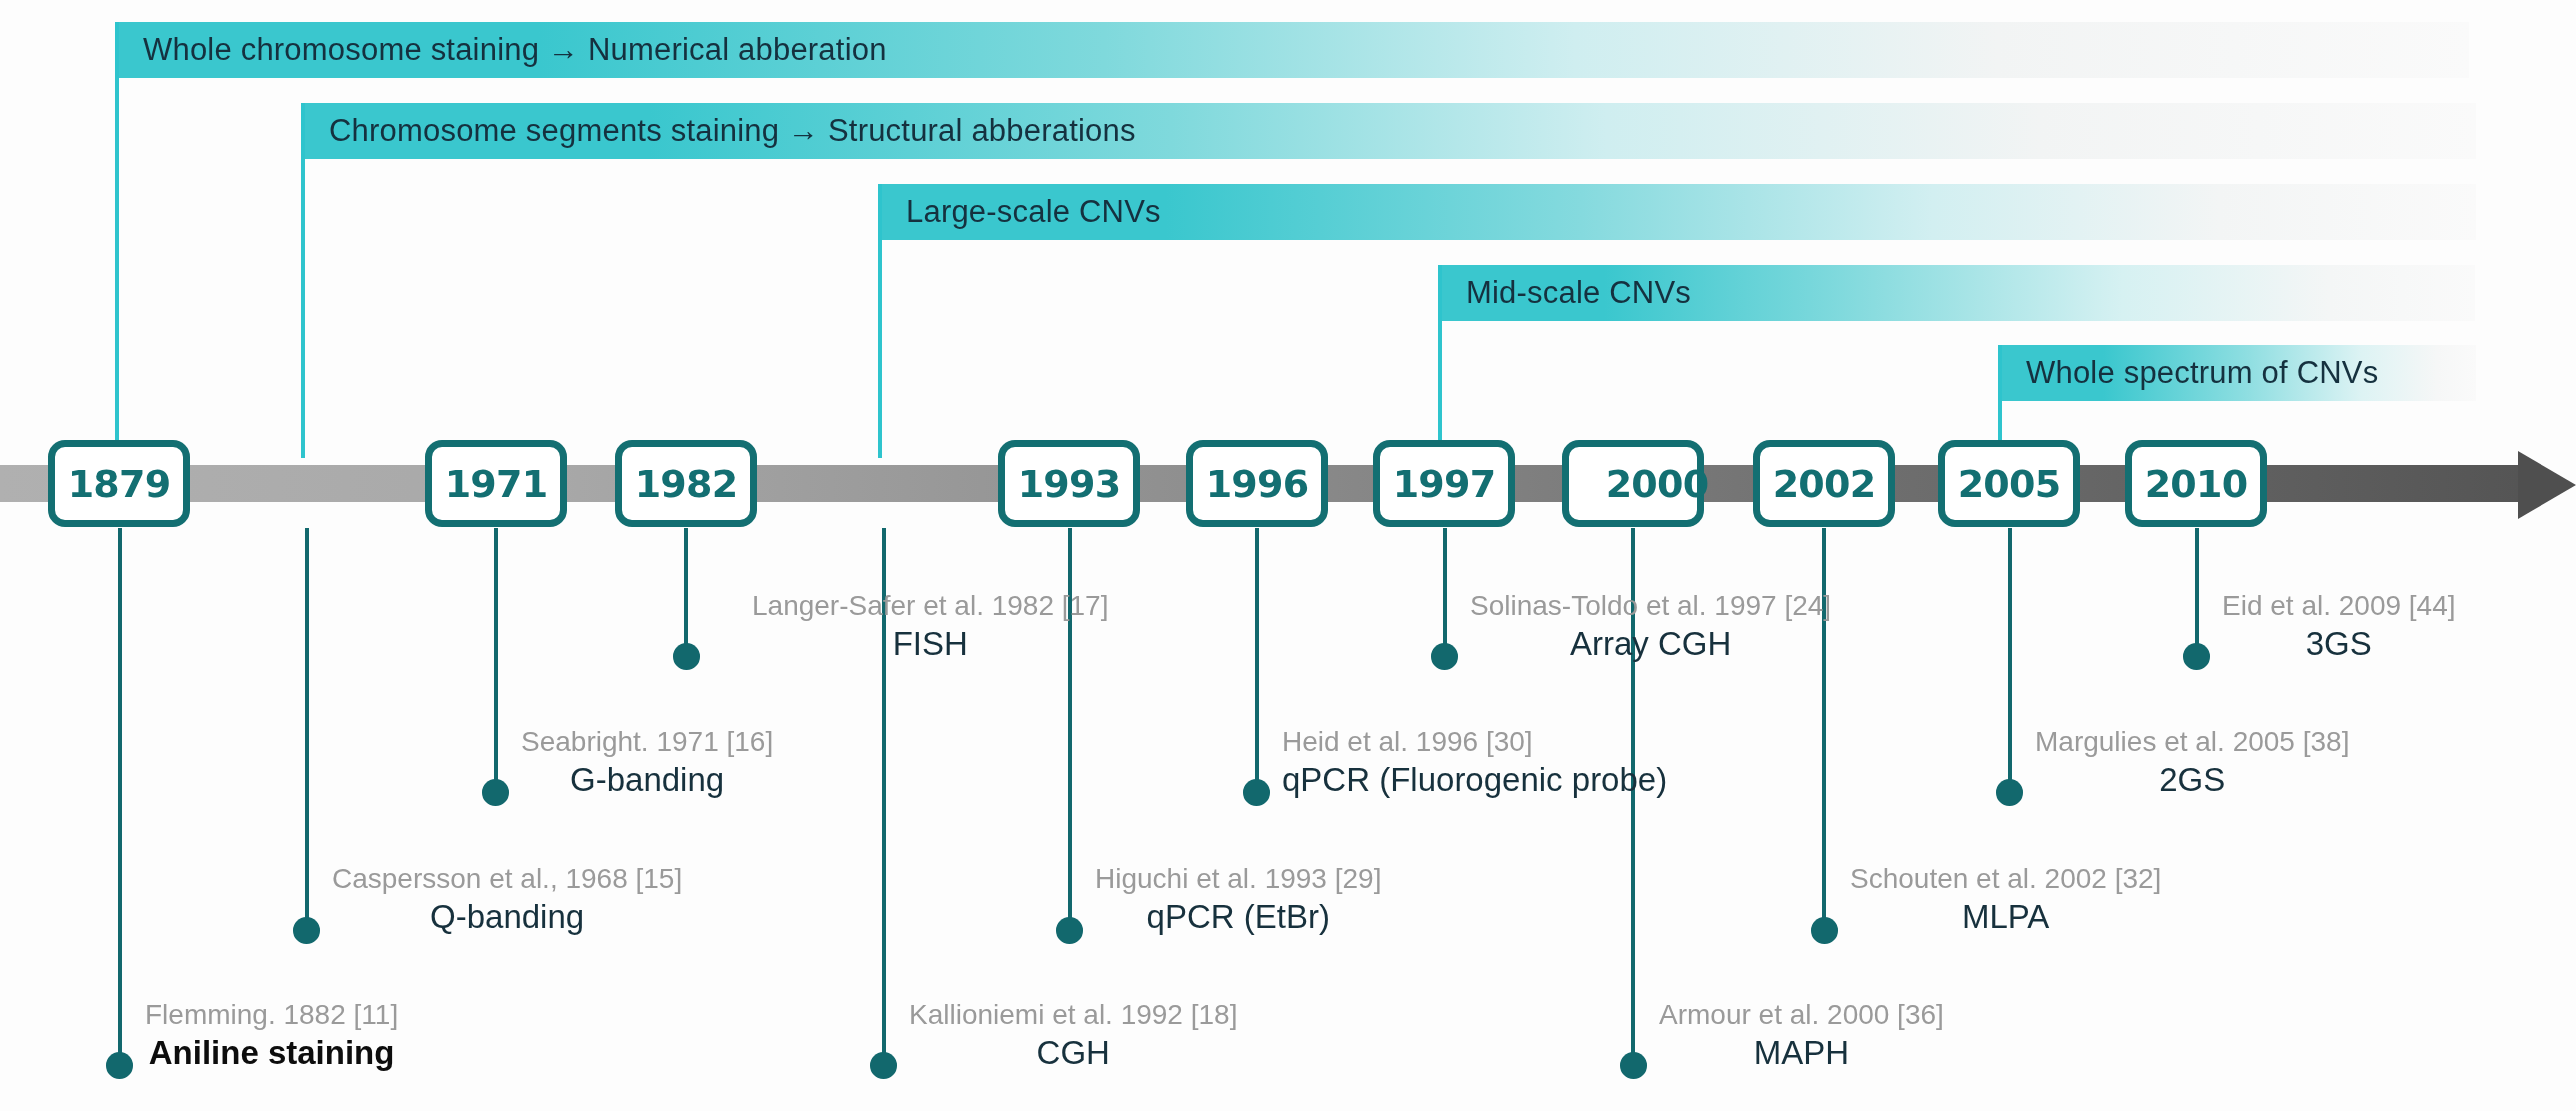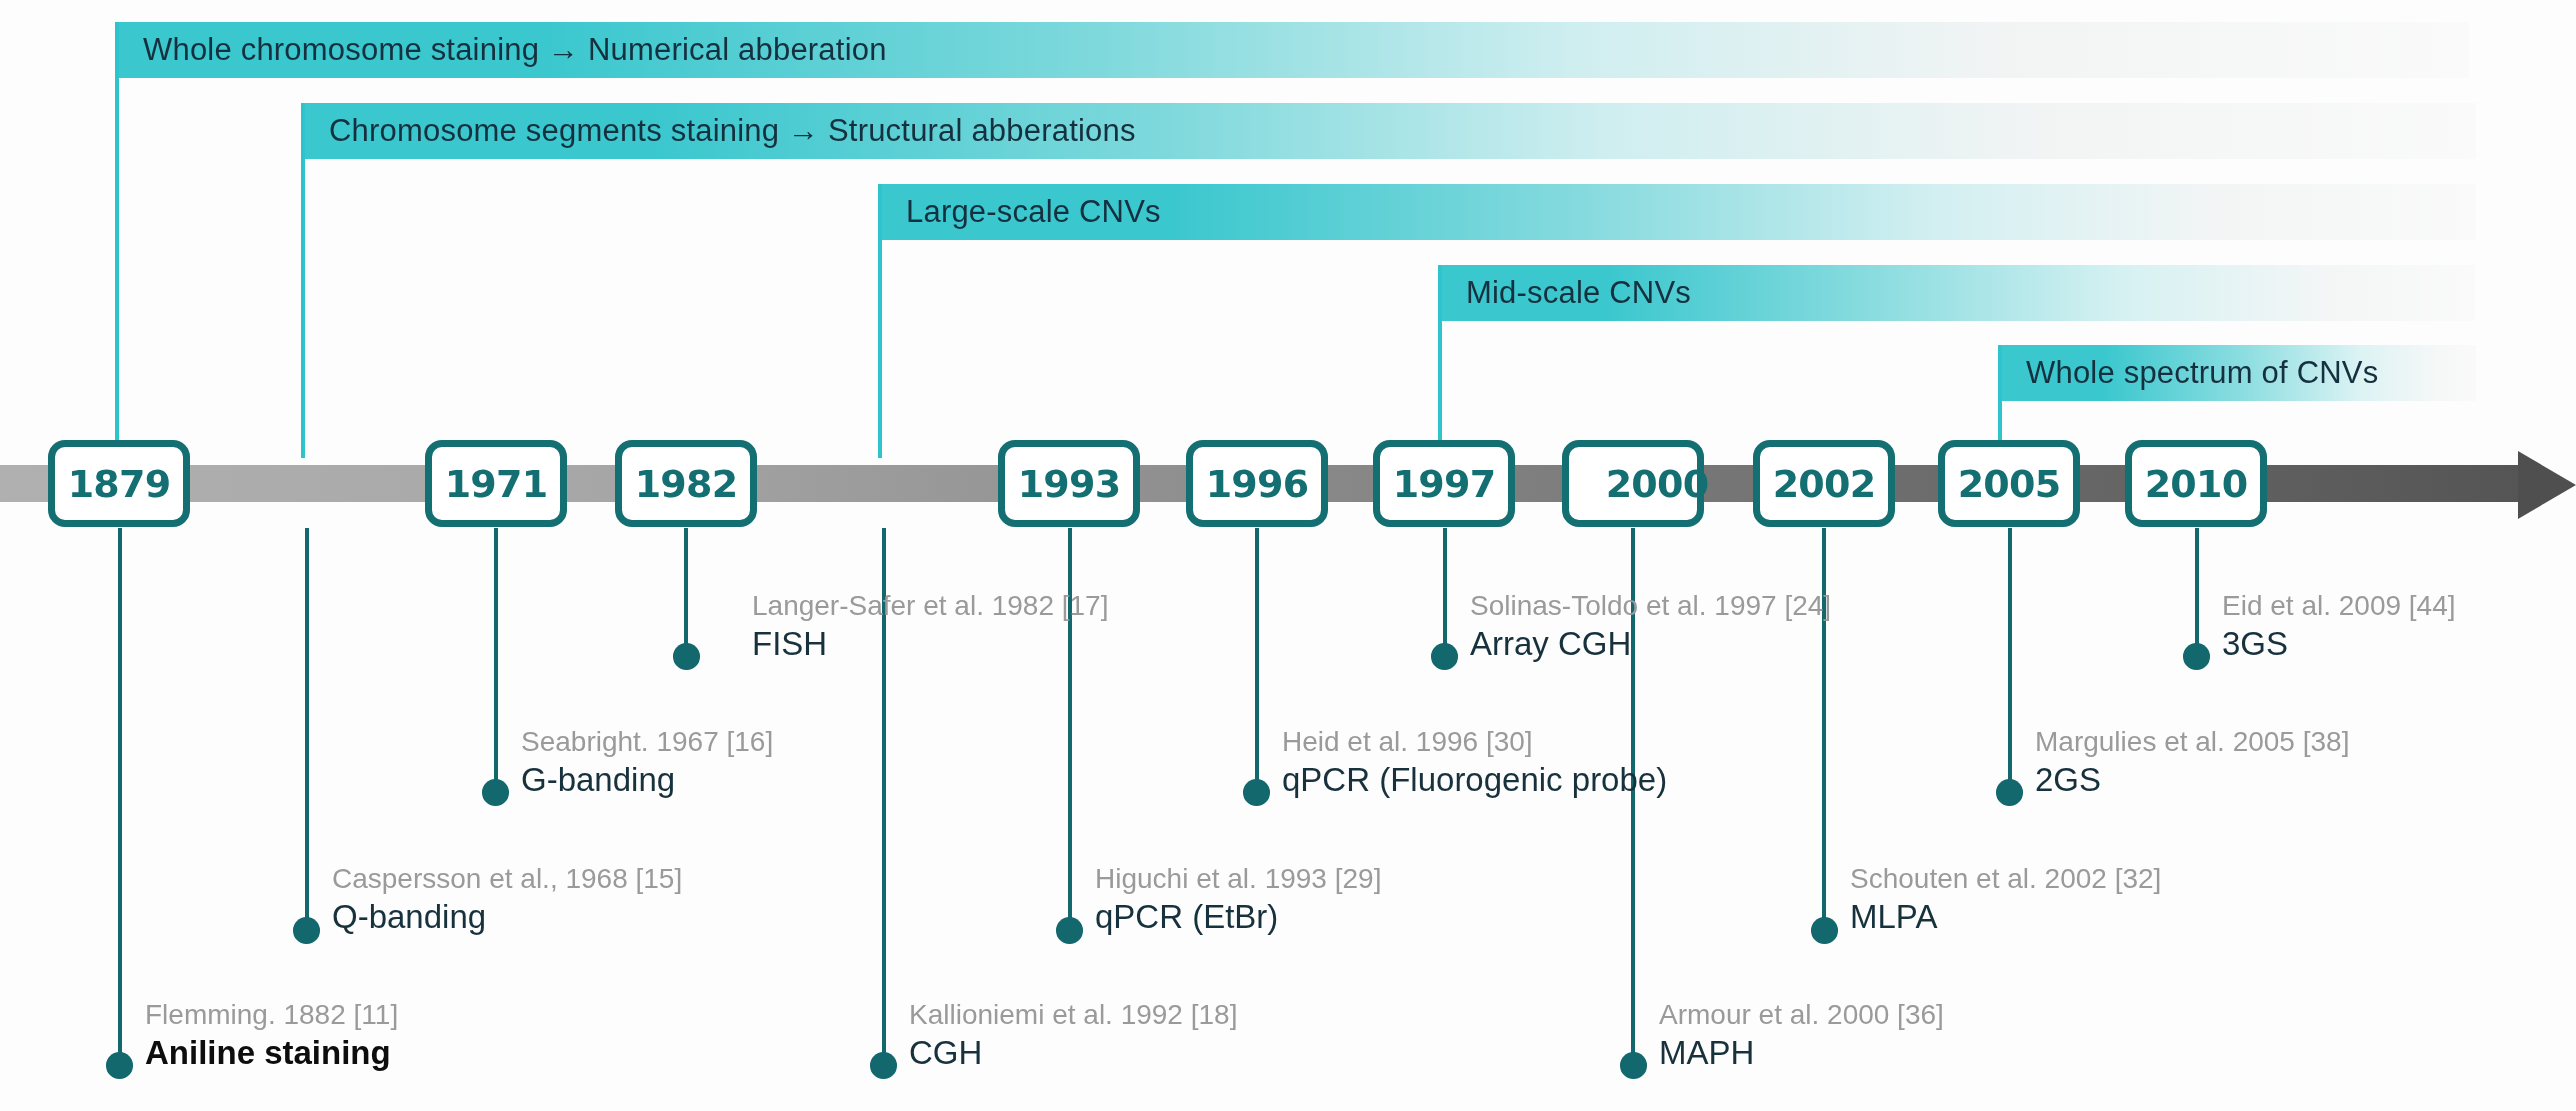--- a/index.html
+++ b/index.html
@@ -113,20 +113,21 @@
     color: #9a9a9a;
     line-height: 1.05;
     display: block;
     margin-bottom: 6.2px;
   }
   .evt-name {
     font-size: 33px;
     color: #17313d;
     line-height: 1.05;
     display: block;
+    text-align: center;
   }
   .evt-name.strong {
     font-weight: bold;
     color: #0d0d0d;
   }
 </style>
 </head>
 <body>
 
 <div id="canvas">
@@ -205,21 +206,21 @@
   <div class="evt-stem" style="left:305px; top:528px; height:402px;"></div>
   <div class="evt-dot" style="left:293px; top:917px;"></div>
   <div class="evt-text" style="left:332px; top:864px;">
     <span class="evt-cite">Caspersson et al., 1968 [15]</span>
     <span class="evt-name">Q-banding</span>
   </div>
 
   <div class="evt-stem" style="left:494px; top:528px; height:265px;"></div>
   <div class="evt-dot" style="left:482px; top:779px;"></div>
   <div class="evt-text" style="left:521px; top:727px;">
-    <span class="evt-cite">Seabright. 1967 [16]</span>
+    <span class="evt-cite">Seabright. 1971 [16]</span>
     <span class="evt-name">G-banding</span>
   </div>
 
   <div class="evt-stem" style="left:684px; top:528px; height:129px;"></div>
   <div class="evt-dot" style="left:673px; top:643px;"></div>
   <div class="evt-text" style="left:712px; top:591px;margin-left:40px;">
     <span class="evt-cite">Langer-Safer et al. 1982 [17]</span>
     <span class="evt-name">FISH</span>
   </div>
 

